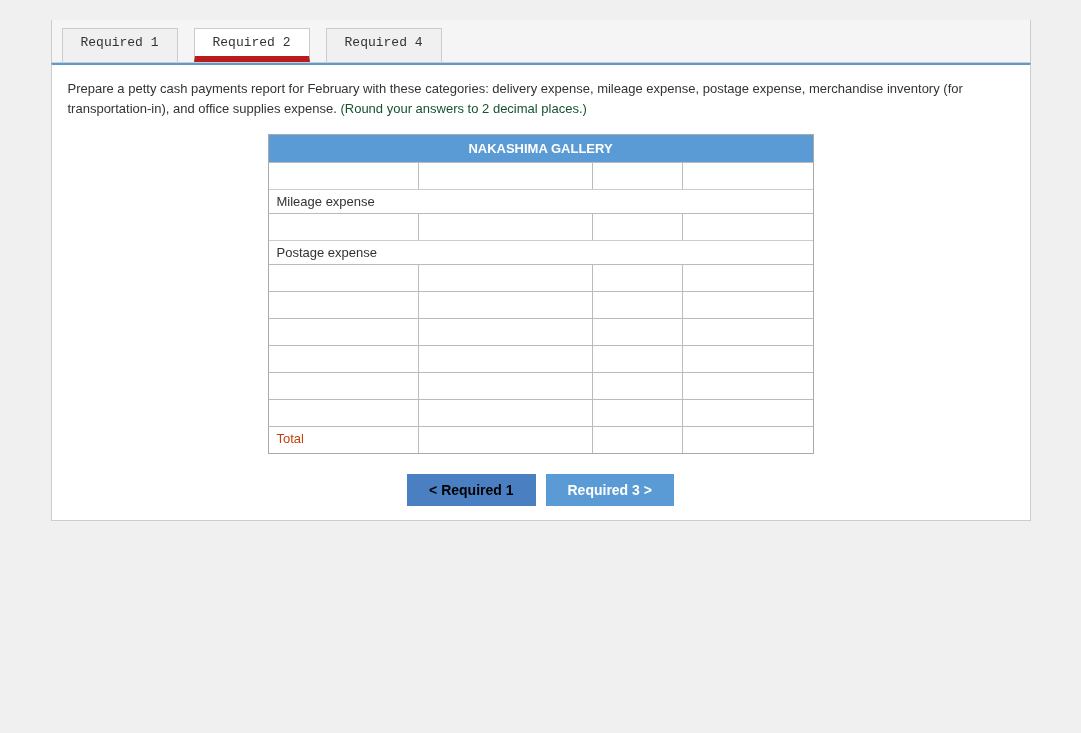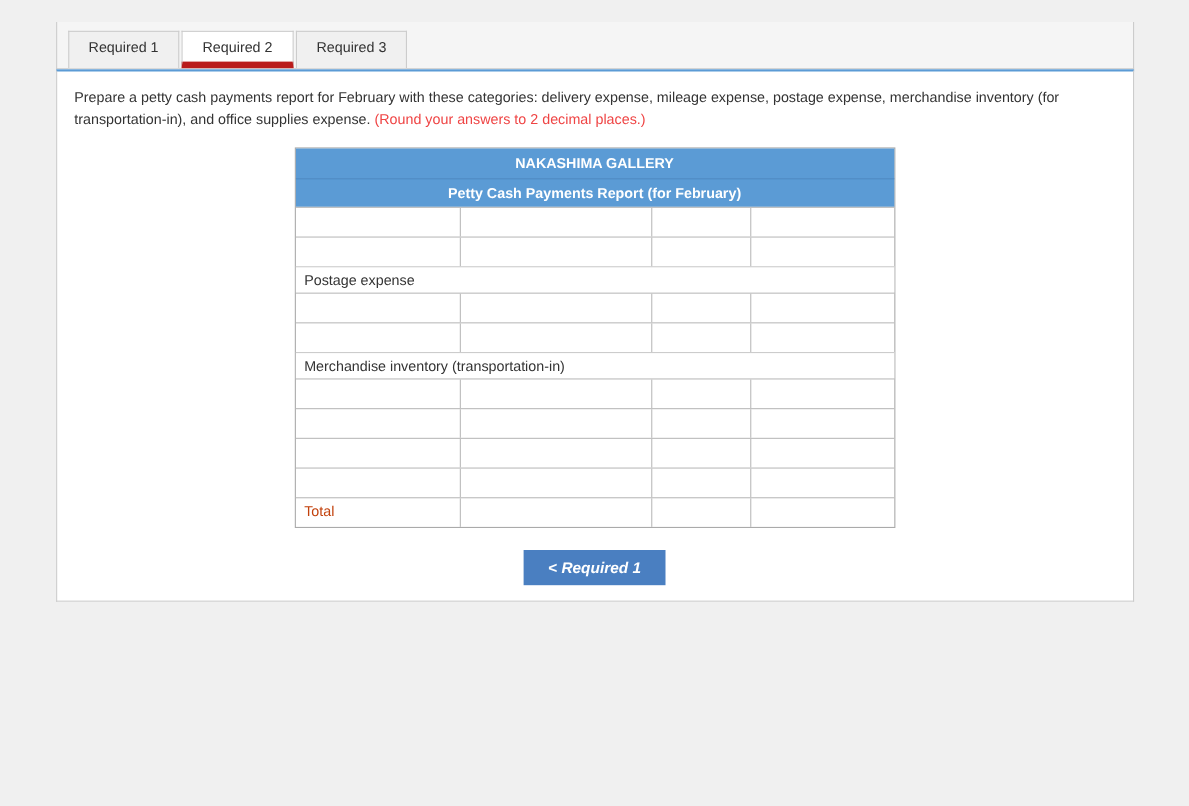--- a/index.html
+++ b/index.html
@@ -23,21 +23,22 @@
       font-size: 14px;
       margin-bottom: 0;
     }
     .tabs-row {
       display: flex;
       background: #f5f5f5;
       border-left: 1px solid #ccc;
       border-right: 1px solid #ccc;
       border-bottom: 1px solid #ccc;
       padding: 8px 10px 0 10px;
-      gap: 0;
+      gap: 14px;
+      font-family: Liberation Mono, monospace;
     }
     .tab {
       padding: 6px 18px;
       border: 1px solid #ccc;
       border-bottom: none;
       background: #f0f0f0;
       cursor: pointer;
       font-size: 13px;
       color: #333;
       margin-right: 2px;
@@ -54,21 +55,21 @@
       border-top: 2px solid #5b9bd5;
       padding: 14px 16px;
     }
     .instruction-text {
       font-size: 13px;
       color: #333;
       line-height: 1.5;
       margin-bottom: 16px;
     }
     .instruction-text .round-note {
-      color: #ef4444;
+      color: #14532d;
     }
     .report-table-wrapper {
       width: 546px;
       margin: 0 auto;
       border: 1px solid #aaa;
     }
     .report-header {
       background: #5b9bd5;
       color: #fff;
       text-align: center;
@@ -157,65 +158,66 @@
     }
     .nav-btn {
       padding: 8px 22px;
       font-size: 14px;
       cursor: pointer;
       border: none;
       font-weight: bold;
     }
     .nav-btn-prev {
       background: #4a7fc1;
-      color: #ffffff;
-      font-style: italic;
+      color: #000000;
     }
     .nav-btn-next {
       background: #5b9bd5;
       color: #fff;
     }
   </style>
 </head>
 <body>
 
 <div class="page-wrapper">
 
 
   <div class="tabs-row">
     <div class="tab">
       <span>Required 1</span>
     </div>
     <div class="tab active">
       <span>Required 2</span>
     </div>
     <div class="tab">
-      <span>Required 3</span>
+      <span>Required 4</span>
     </div>
   </div>
 
   <div class="content-area">
 
     <div class="instruction-text">
       <span>Prepare a petty cash payments report for February with these categories: delivery expense, mileage expense, postage expense, merchandise inventory (for transportation-in), and office supplies expense.</span>
       <span class="round-note">(Round your answers to 2 decimal places.)</span>
     </div>
 
     <div class="report-table-wrapper">
 
       <div class="report-header">NAKASHIMA GALLERY</div>
-      <div class="report-subheader">Petty Cash Payments Report (for February)</div>
-
-      <div class="input-row">
-        <div class="cell col-a"><input type="text" style=""></div>
-        <div class="cell col-b"><input type="text" style=""></div>
-        <div class="cell col-c"><input type="text" style=""></div>
-        <div class="cell col-d"><input type="text" style=""></div>
-      </div>
-
+
+      <div class="input-row">
+        <div class="cell col-a"><input type="text" style=""></div>
+        <div class="cell col-b"><input type="text" style=""></div>
+        <div class="cell col-c"><input type="text" style=""></div>
+        <div class="cell col-d"><input type="text" style=""></div>
+      </div>
+
+      <div class="section-label">
+        <span>Mileage expense</span>
+      </div>
       <div class="input-row">
         <div class="cell col-a"><input type="text" style=""></div>
         <div class="cell col-b"><input type="text" style=""></div>
         <div class="cell col-c"><input type="text" style=""></div>
         <div class="cell col-d"><input type="text" style=""></div>
       </div>
 
       <div class="section-label">
         <span>Postage expense</span>
       </div>
@@ -225,23 +227,20 @@
         <div class="cell col-c"><input type="text" style=""></div>
         <div class="cell col-d"><input type="text" style=""></div>
       </div>
       <div class="input-row">
         <div class="cell col-a"><input type="text" style=""></div>
         <div class="cell col-b"><input type="text" style=""></div>
         <div class="cell col-c"><input type="text" style=""></div>
         <div class="cell col-d"><input type="text" style=""></div>
       </div>
 
-      <div class="section-label">
-        <span>Merchandise inventory (transportation-in)</span>
-      </div>
       <div class="input-row">
         <div class="cell col-a"><input type="text" style=""></div>
         <div class="cell col-b"><input type="text" style=""></div>
         <div class="cell col-c"><input type="text" style=""></div>
         <div class="cell col-d"><input type="text" style=""></div>
       </div>
       <div class="input-row">
         <div class="cell col-a"><input type="text" style=""></div>
         <div class="cell col-b"><input type="text" style=""></div>
         <div class="cell col-c"><input type="text" style=""></div>
@@ -271,16 +270,19 @@
           <input type="text" style="">
         </div>
       </div>
 
     </div>
 
     <div class="bottom-nav">
       <button class="nav-btn nav-btn-prev">
         <span>&lt; Required 1</span>
       </button>
+      <button class="nav-btn nav-btn-next">
+        <span>Required 3 &gt;</span>
+      </button>
     </div>
 
   </div>
 </div>
 
 </body></html>

